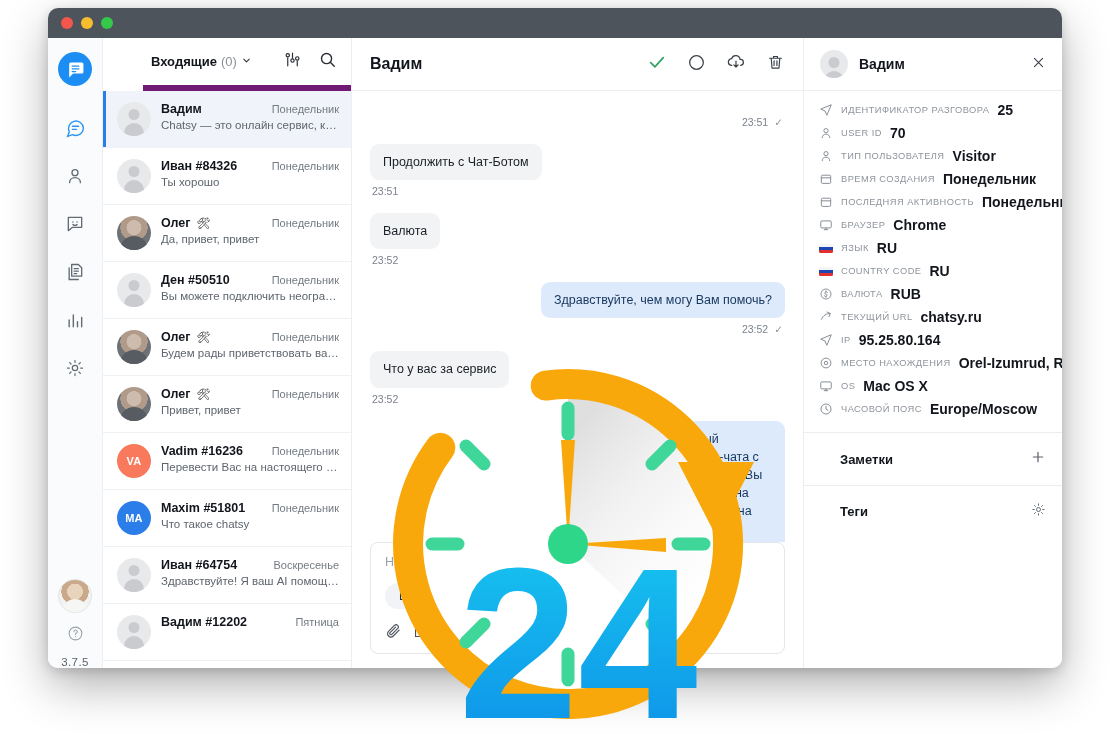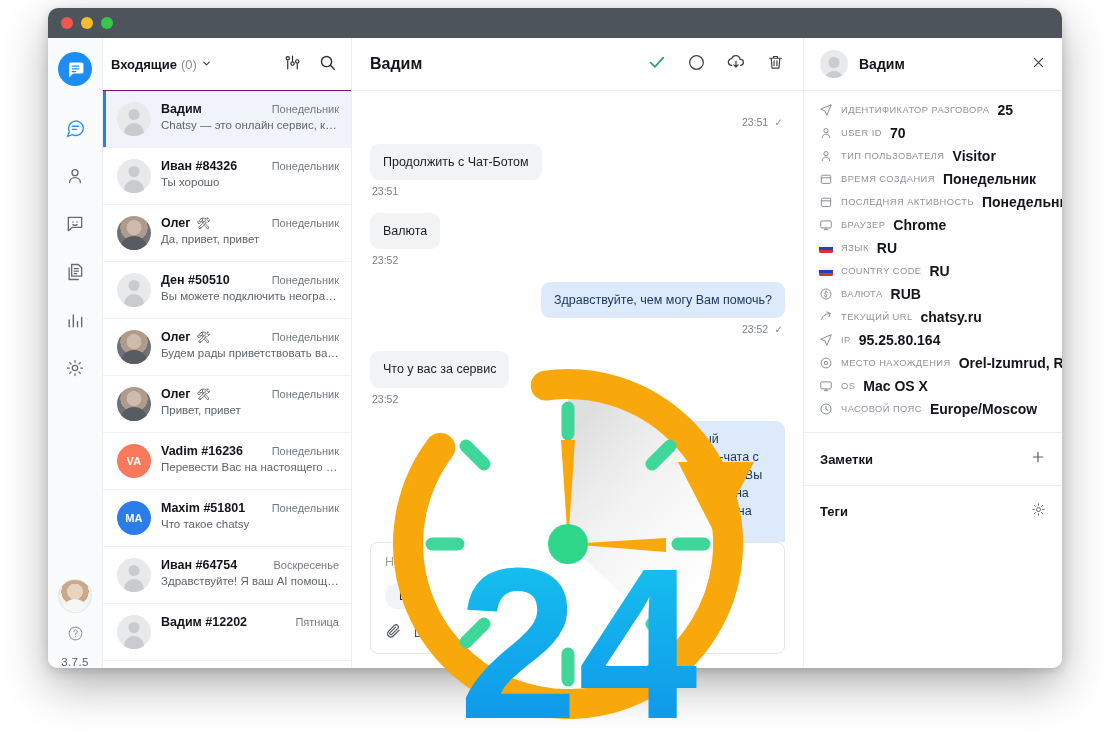--- a/index.html
+++ b/index.html
@@ -75,21 +75,22 @@
   #conv-col {
     width: 249px; flex: 0 0 249px;
     border-right: 1px solid #eceef1;
     display: flex; flex-direction: column; background: #fff;
     min-height: 0;
   }
   #conv-head {
     height: 53px; flex: 0 0 53px;
     display: flex; 
     padding: 0 14px 0 8px;
-    border-bottom: 1px solid #701a75;
+    border-bottom: 6px solid #701a75;
+    margin-left: 40px;
   }
   #inbox-sel {
     display: flex; align-items: center; gap: 4px;
     font-size: 13px; color: #12161c; font-weight: 600; cursor: pointer;
   }
   #inbox-count { color: #8b9199; font-weight: 400; }
   #conv-head-actions { margin-left: auto; display: flex; align-items: center; gap: 16px; color: #2a3038; }
   #conv-list { flex: 1; overflow: hidden; position: relative; }
   .conv {
     display: flex; padding: 11px 12px 11px 14px;
@@ -189,21 +190,21 @@
     display: flex; flex-direction: column;
   }
   .flag i { display: block; height: 33.34%; }
   .flag i:nth-child(1) { background: #f4f4f4; }
   .flag i:nth-child(2) { background: #1b47b5; }
   .flag i:nth-child(3) { background: #e03030; }
   .det-section {
     border-top: 1px solid #eceef1;
     padding: 16px 16px; display: flex; align-items: center;
   }
-  .det-section .ds-title { font-size: 13px; font-weight: 700; color: #12161c; }
+  .det-section .ds-title { font-size: 13px; font-weight: 700; color: #12161c; margin-left: 20px; }
   .det-section .ds-act { margin-left: auto; color: #5b626b; cursor: pointer; }
 
   
   #clock-overlay {
     position: absolute; left: 378px; top: 366px;
     width: 390px; height: 368px;
     pointer-events: none;
   }
   #clock-overlay svg { display: block; }
 </style>

